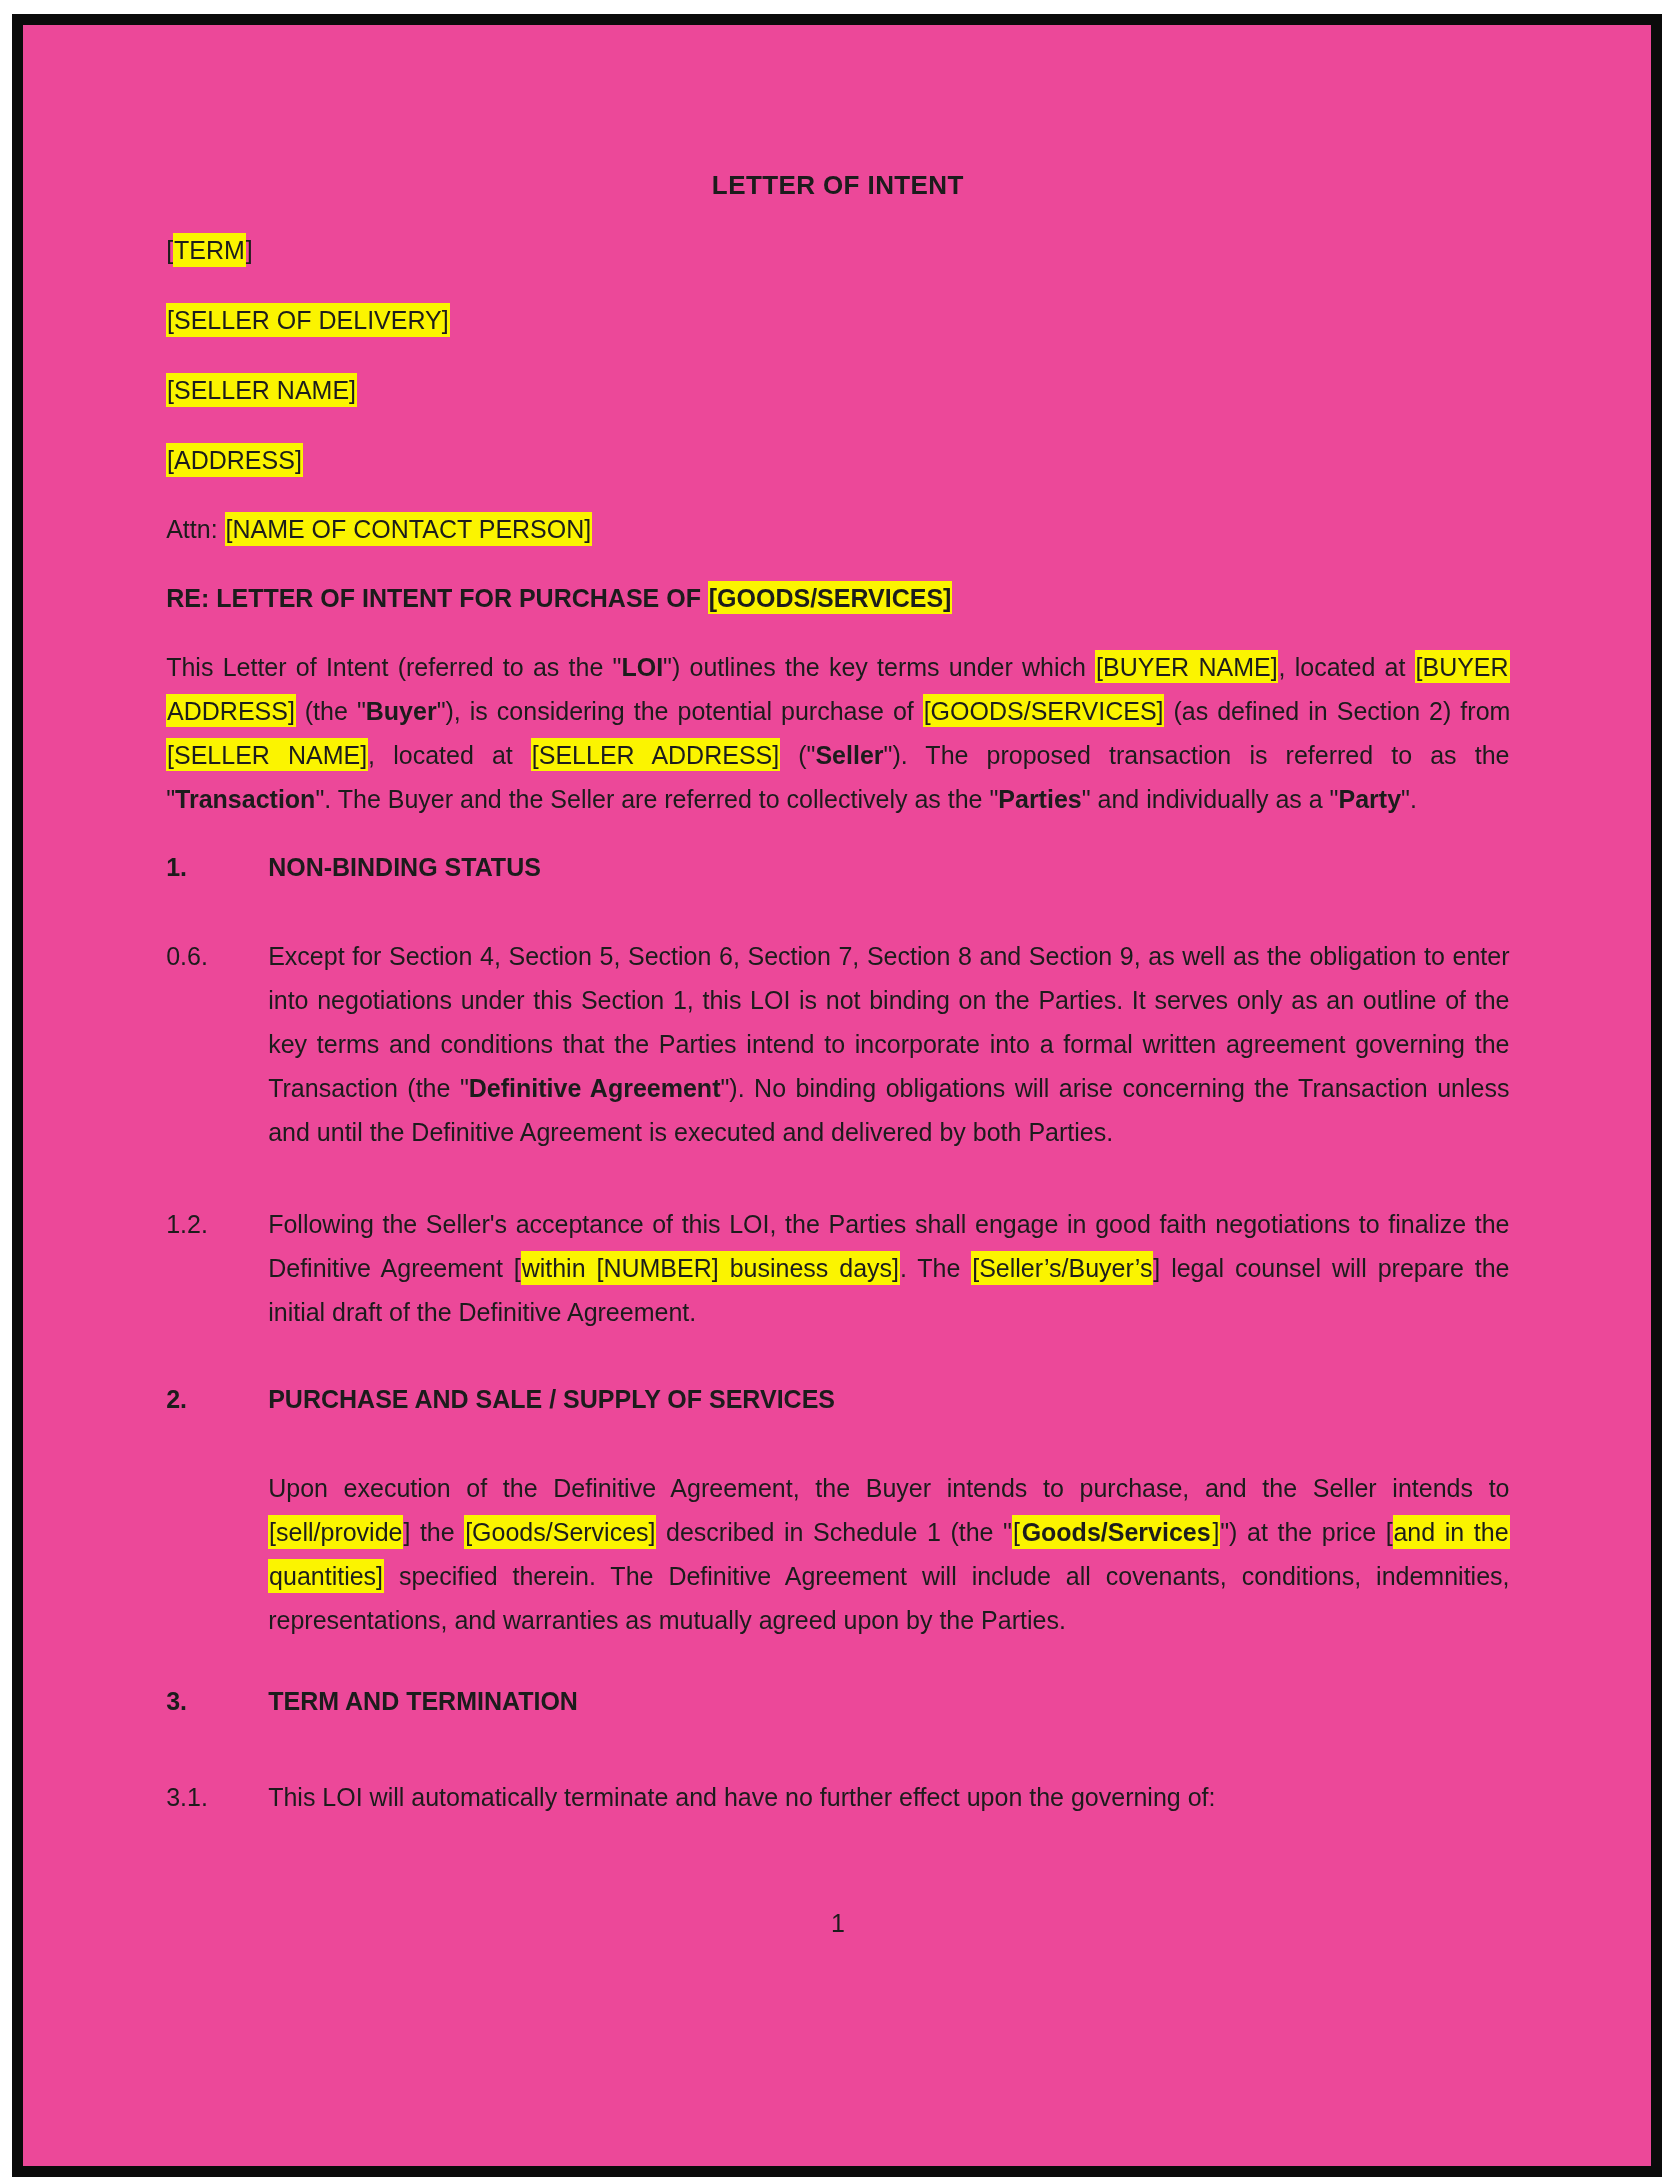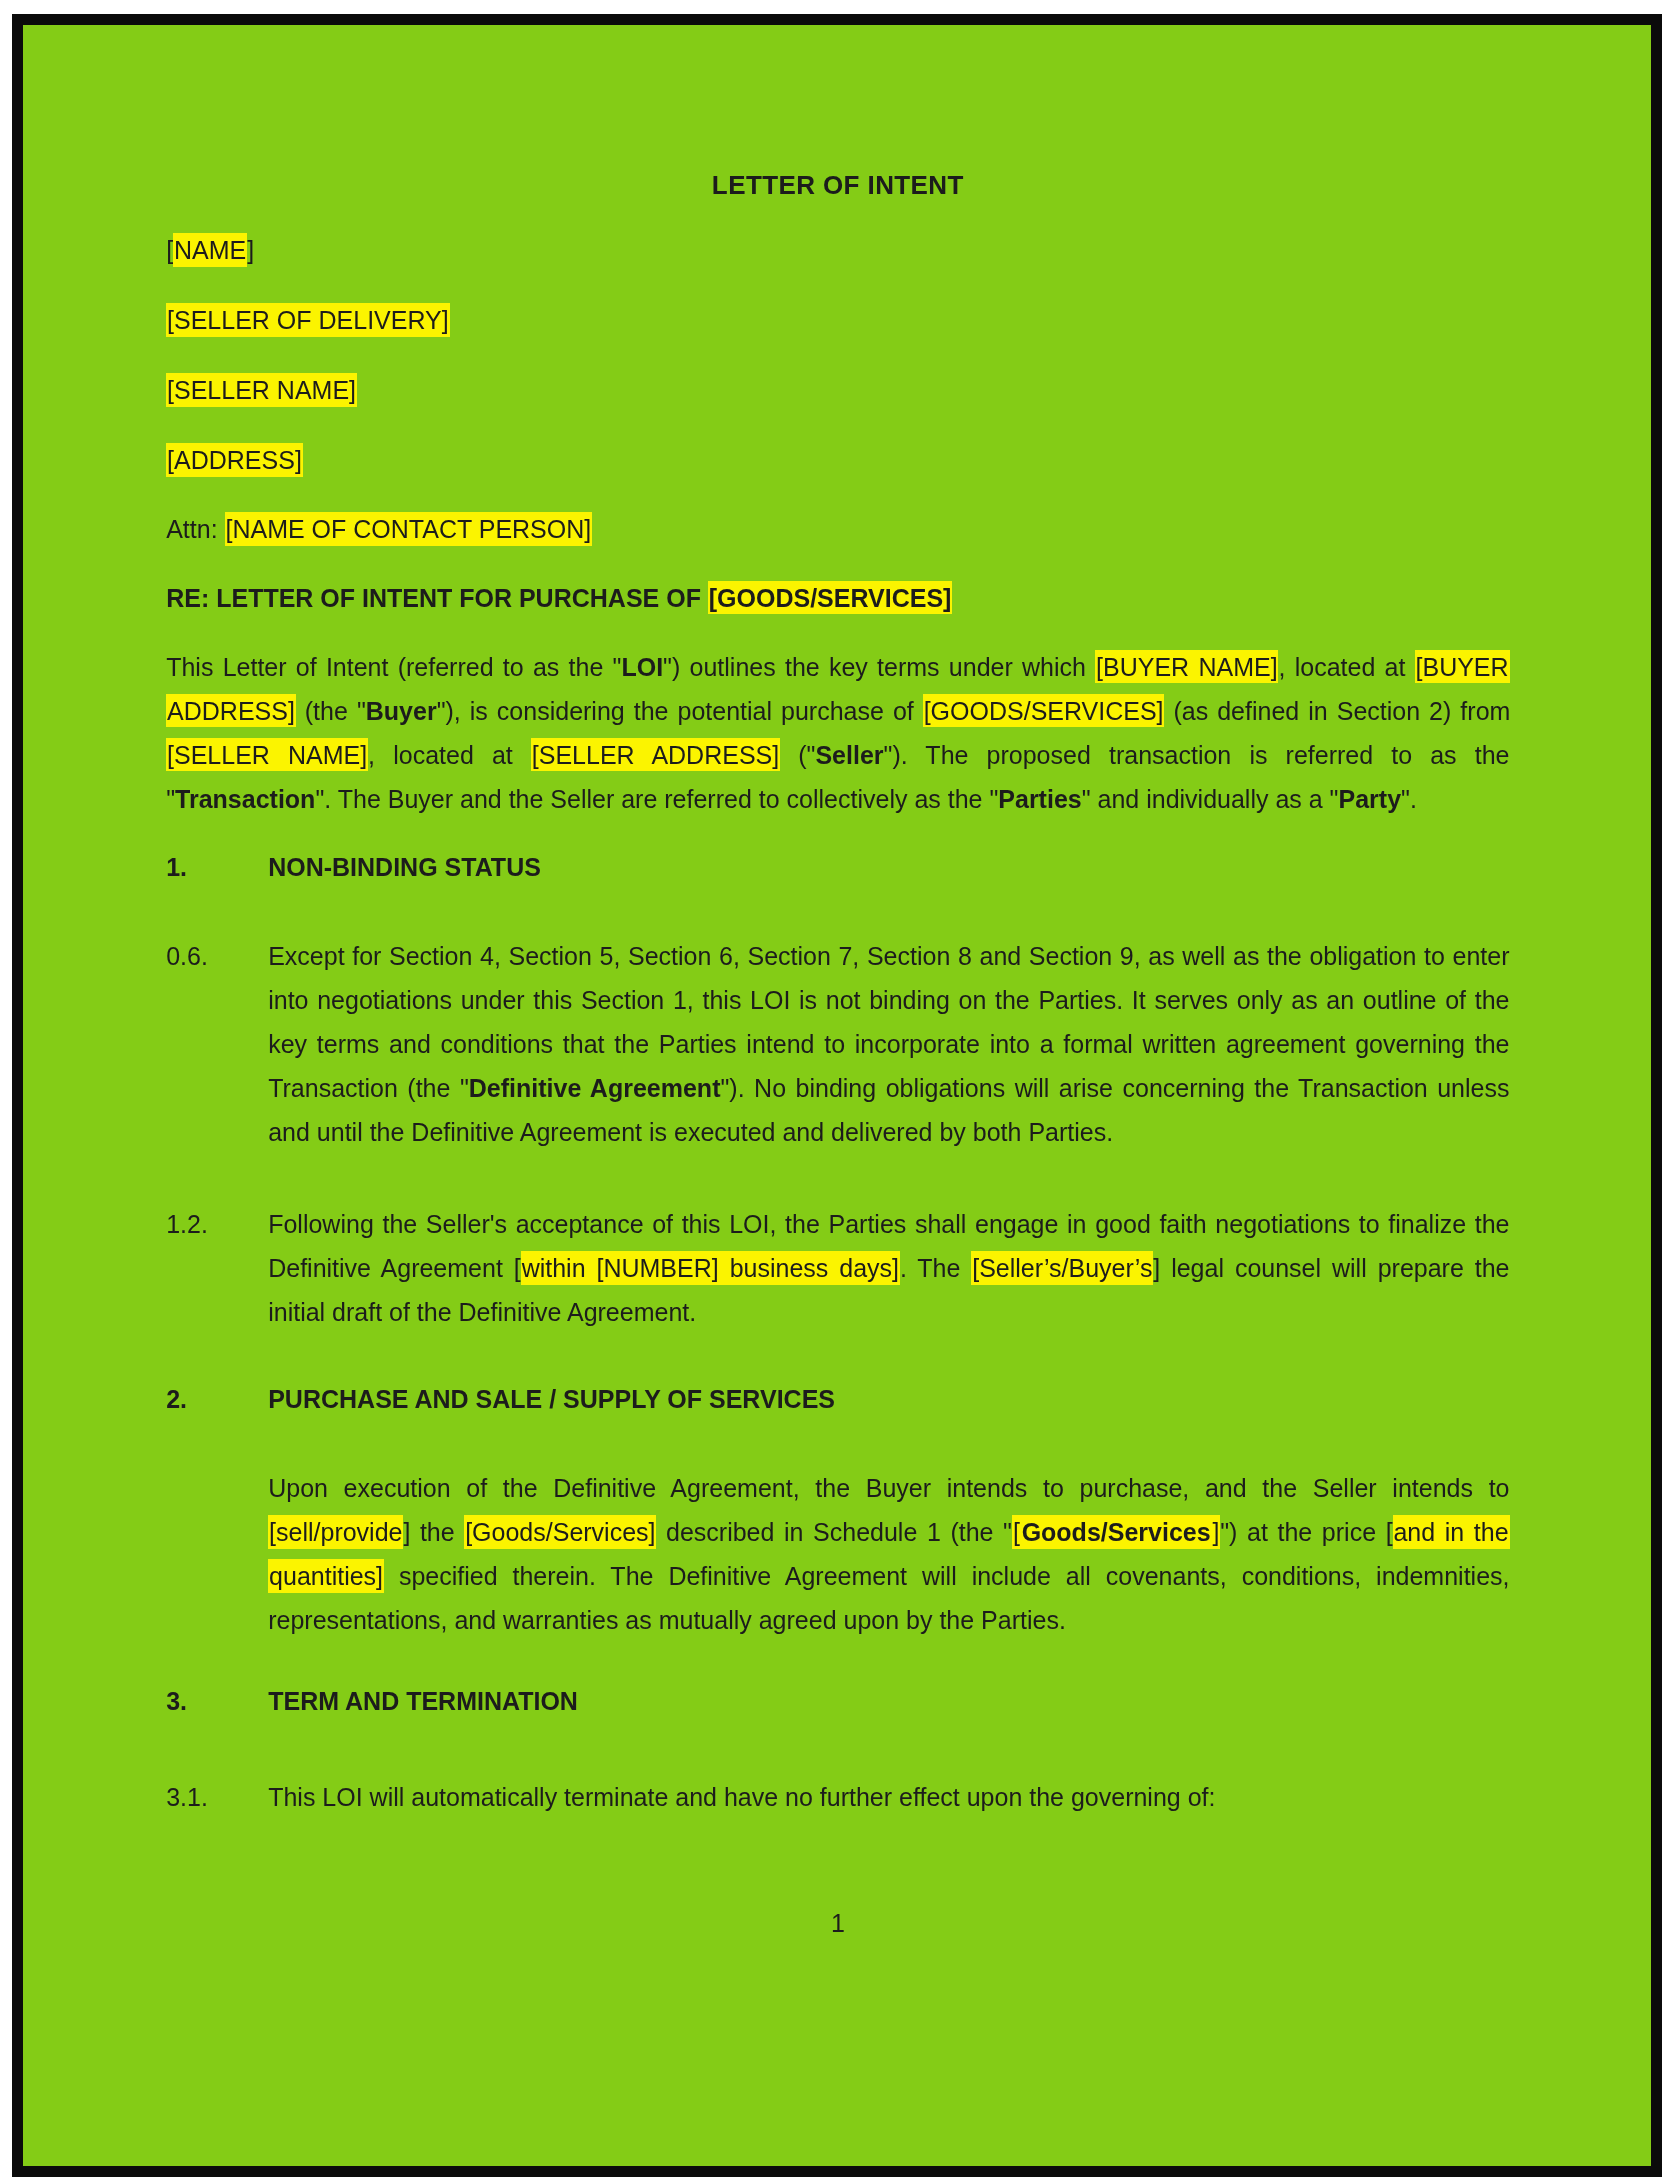--- a/index.html
+++ b/index.html
@@ -3,21 +3,21 @@
 <meta charset="utf-8">
 <style>
   html,body{margin:0;padding:0;}
   body{
     width:1672px;height:2184px;position:relative;background:#ffffff;
     font-family:"Liberation Sans","DejaVu Sans",sans-serif;
     color:#1c1c1c;-webkit-font-smoothing:antialiased;
   }
   .sheet{
     position:absolute;left:12.2px;top:14px;right:10.5px;bottom:7px;
-    border:11.4px solid #0b0b0b;background:#84cc16;box-sizing:border-box;padding-left:44px;
+    border:11.4px solid #0b0b0b;background:#ec4899;box-sizing:border-box;padding-left:44px;
   }
   .content{
     position:absolute;inset:0;
     padding:138px 141px 0 143px;
     font-size:25px;line-height:44px;
   }
   .title{
     text-align:center;font-weight:bold;font-size:26px;
     margin:0 0 21px 0;letter-spacing:0.4px;
   }
@@ -46,21 +46,21 @@
   .b{font-weight:bold;}
 </style>
 </head>
 <body>
 
 <div class="sheet">
   <div class="content">
 
     <h1 class="title">LETTER OF INTENT</h1>
 
-    <p class="addr-line"><span>[</span><span class="hl">NAME</span><span>]</span></p>
+    <p class="addr-line"><span>[</span><span class="hl">TERM</span><span>]</span></p>
     <p class="addr-line"><span class="hl">[SELLER OF DELIVERY]</span></p>
     <p class="addr-line"><span class="hl">[SELLER NAME]</span></p>
     <p class="addr-line"><span class="hl">[ADDRESS]</span></p>
     <p class="attn-line"><span>Attn: </span><span class="hl">[NAME OF CONTACT PERSON]</span></p>
 
     <p class="re-line"><span class="b">RE: LETTER OF INTENT FOR PURCHASE OF </span><span class="b hl">[GOODS/SERVICES]</span></p>
 
 
     <p class="intro"><span>This Letter of Intent (referred to as the "</span><span class="b">LOI</span><span>") outlines the key terms under which </span><span class="hl">[BUYER NAME]</span><span>, located at </span><span class="hl">[BUYER ADDRESS]</span><span> (the "</span><span class="b">Buyer</span><span>"), is considering the potential purchase of </span><span class="hl">[GOODS/SERVICES]</span><span> (as defined in Section 2) from </span><span class="hl">[SELLER NAME]</span><span>, located at </span><span class="hl">[SELLER ADDRESS]</span><span> ("</span><span class="b">Seller</span><span>"). The proposed transaction is referred to as the "</span><span class="b">Transaction</span><span>". The Buyer and the Seller are referred to collectively as the "</span><span class="b">Parties</span><span>" and individually as a "</span><span class="b">Party</span><span>".</span></p>
 

